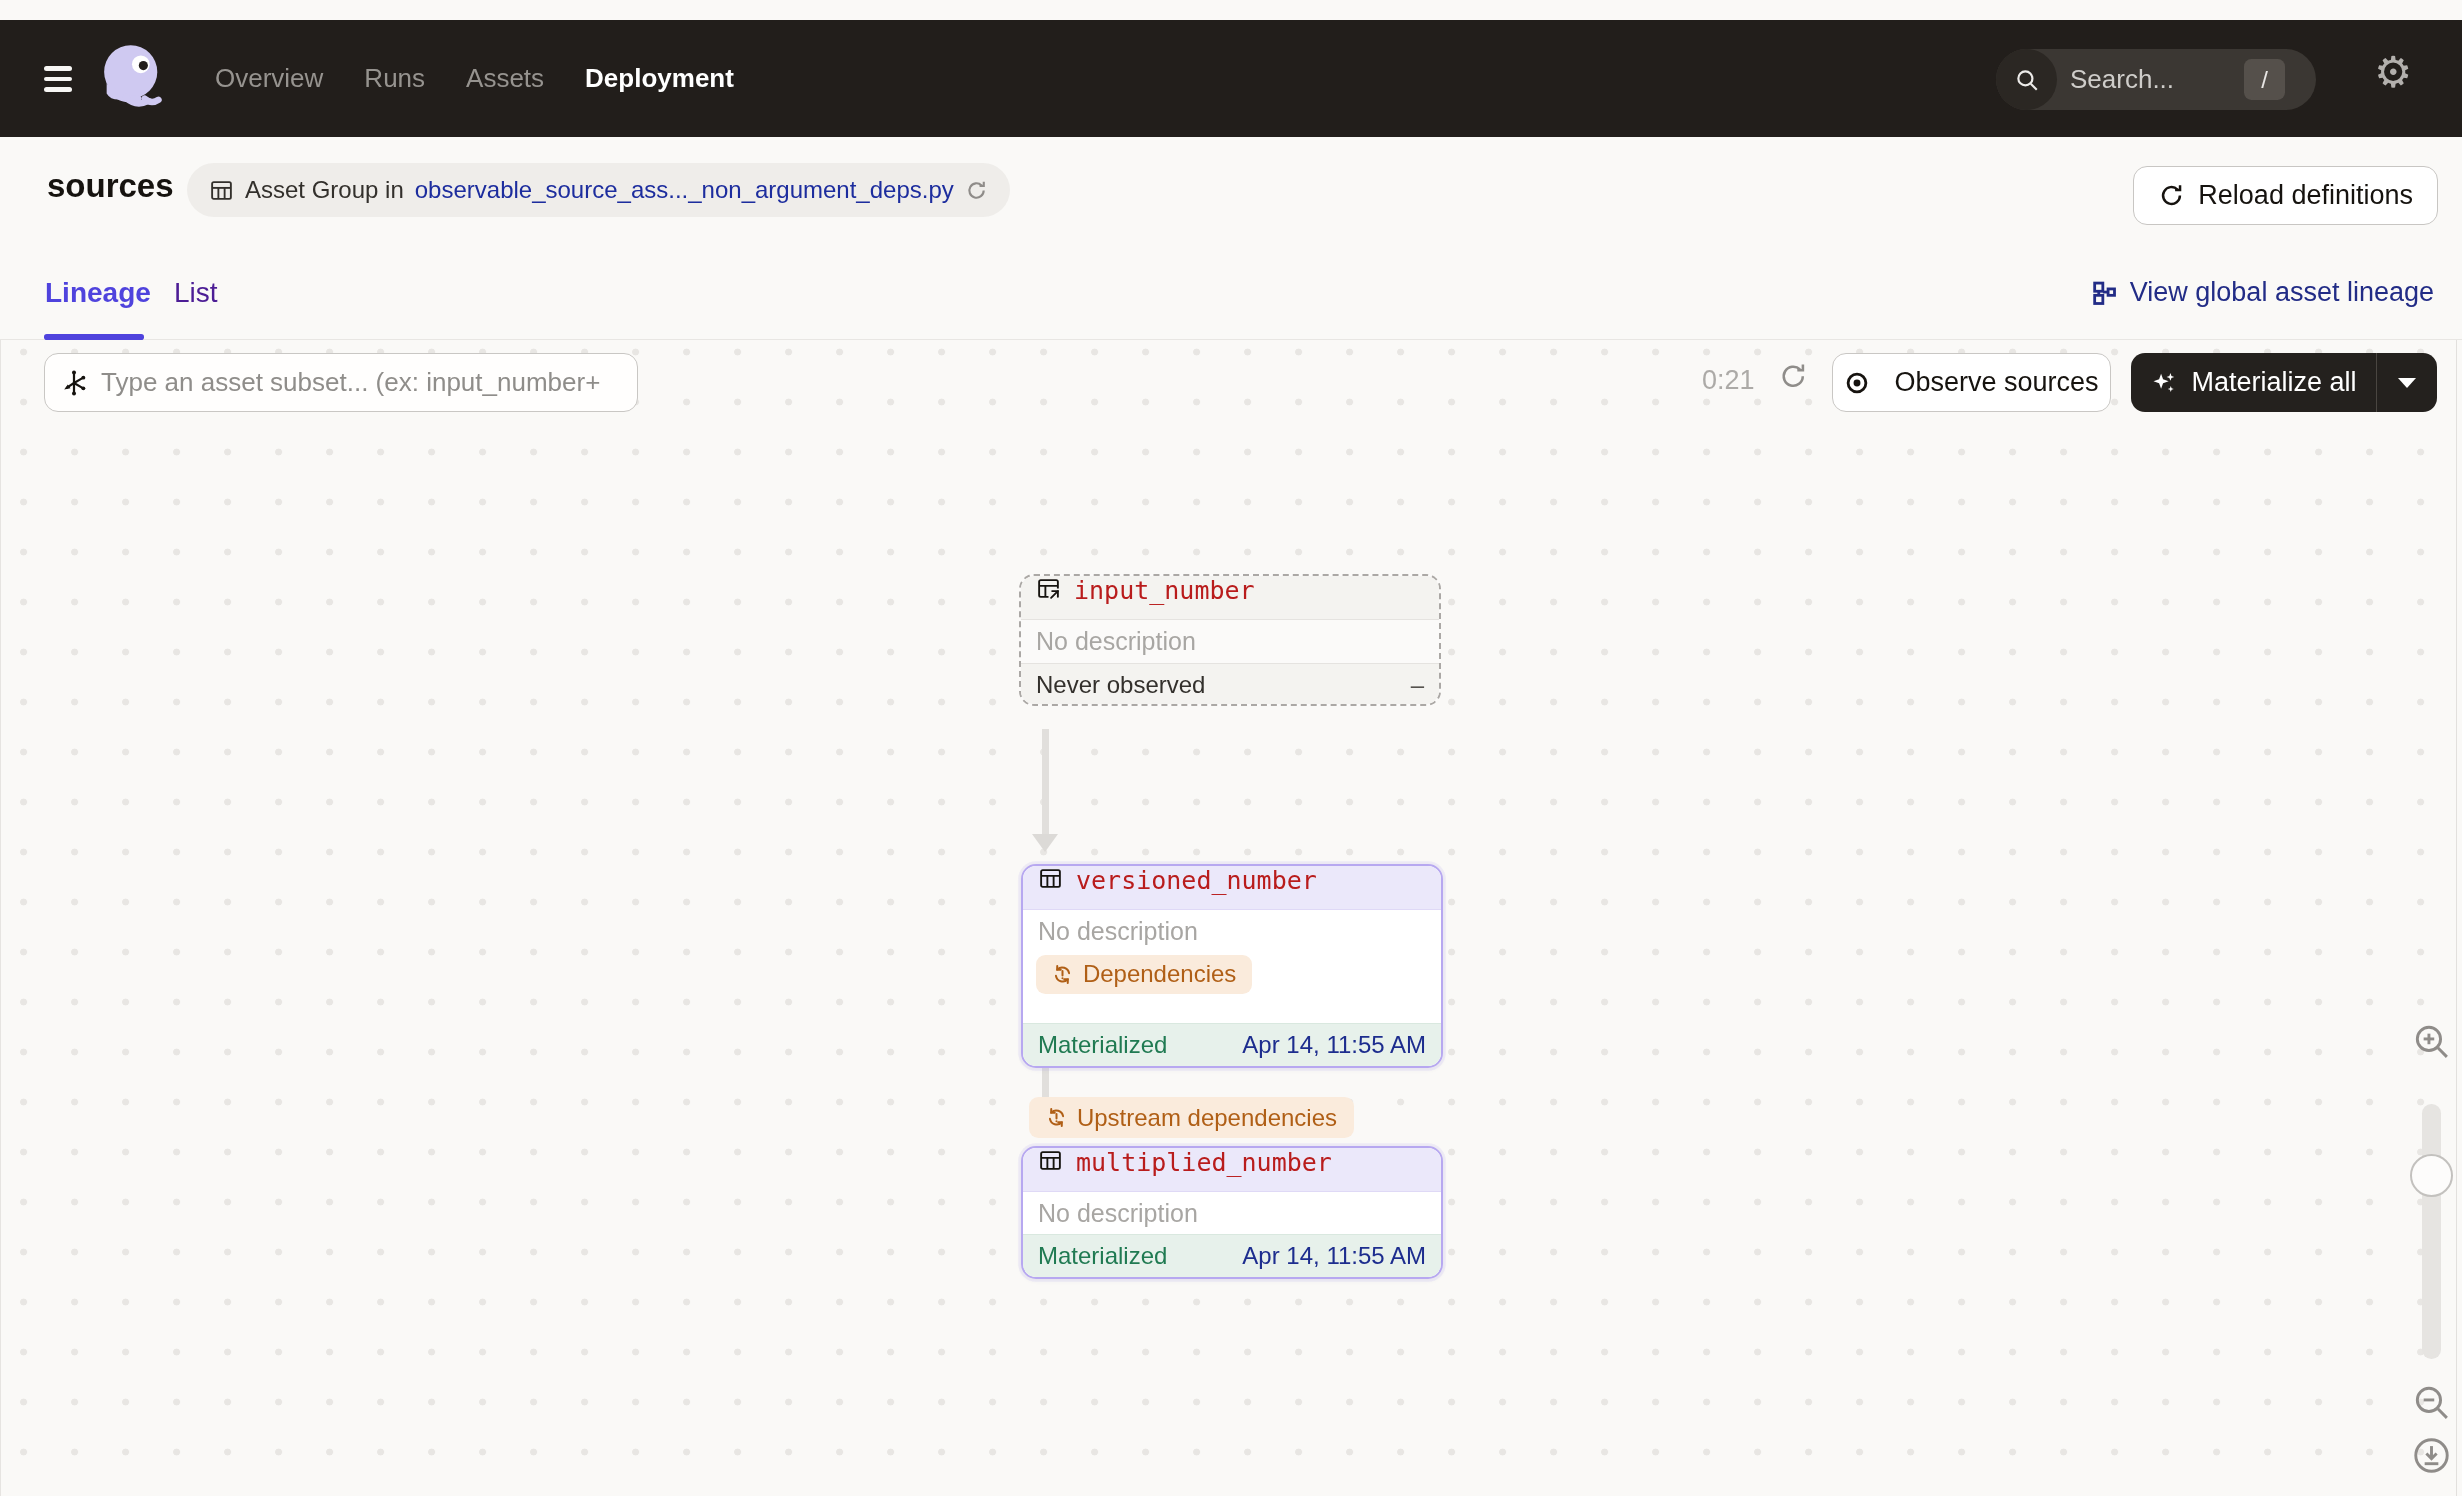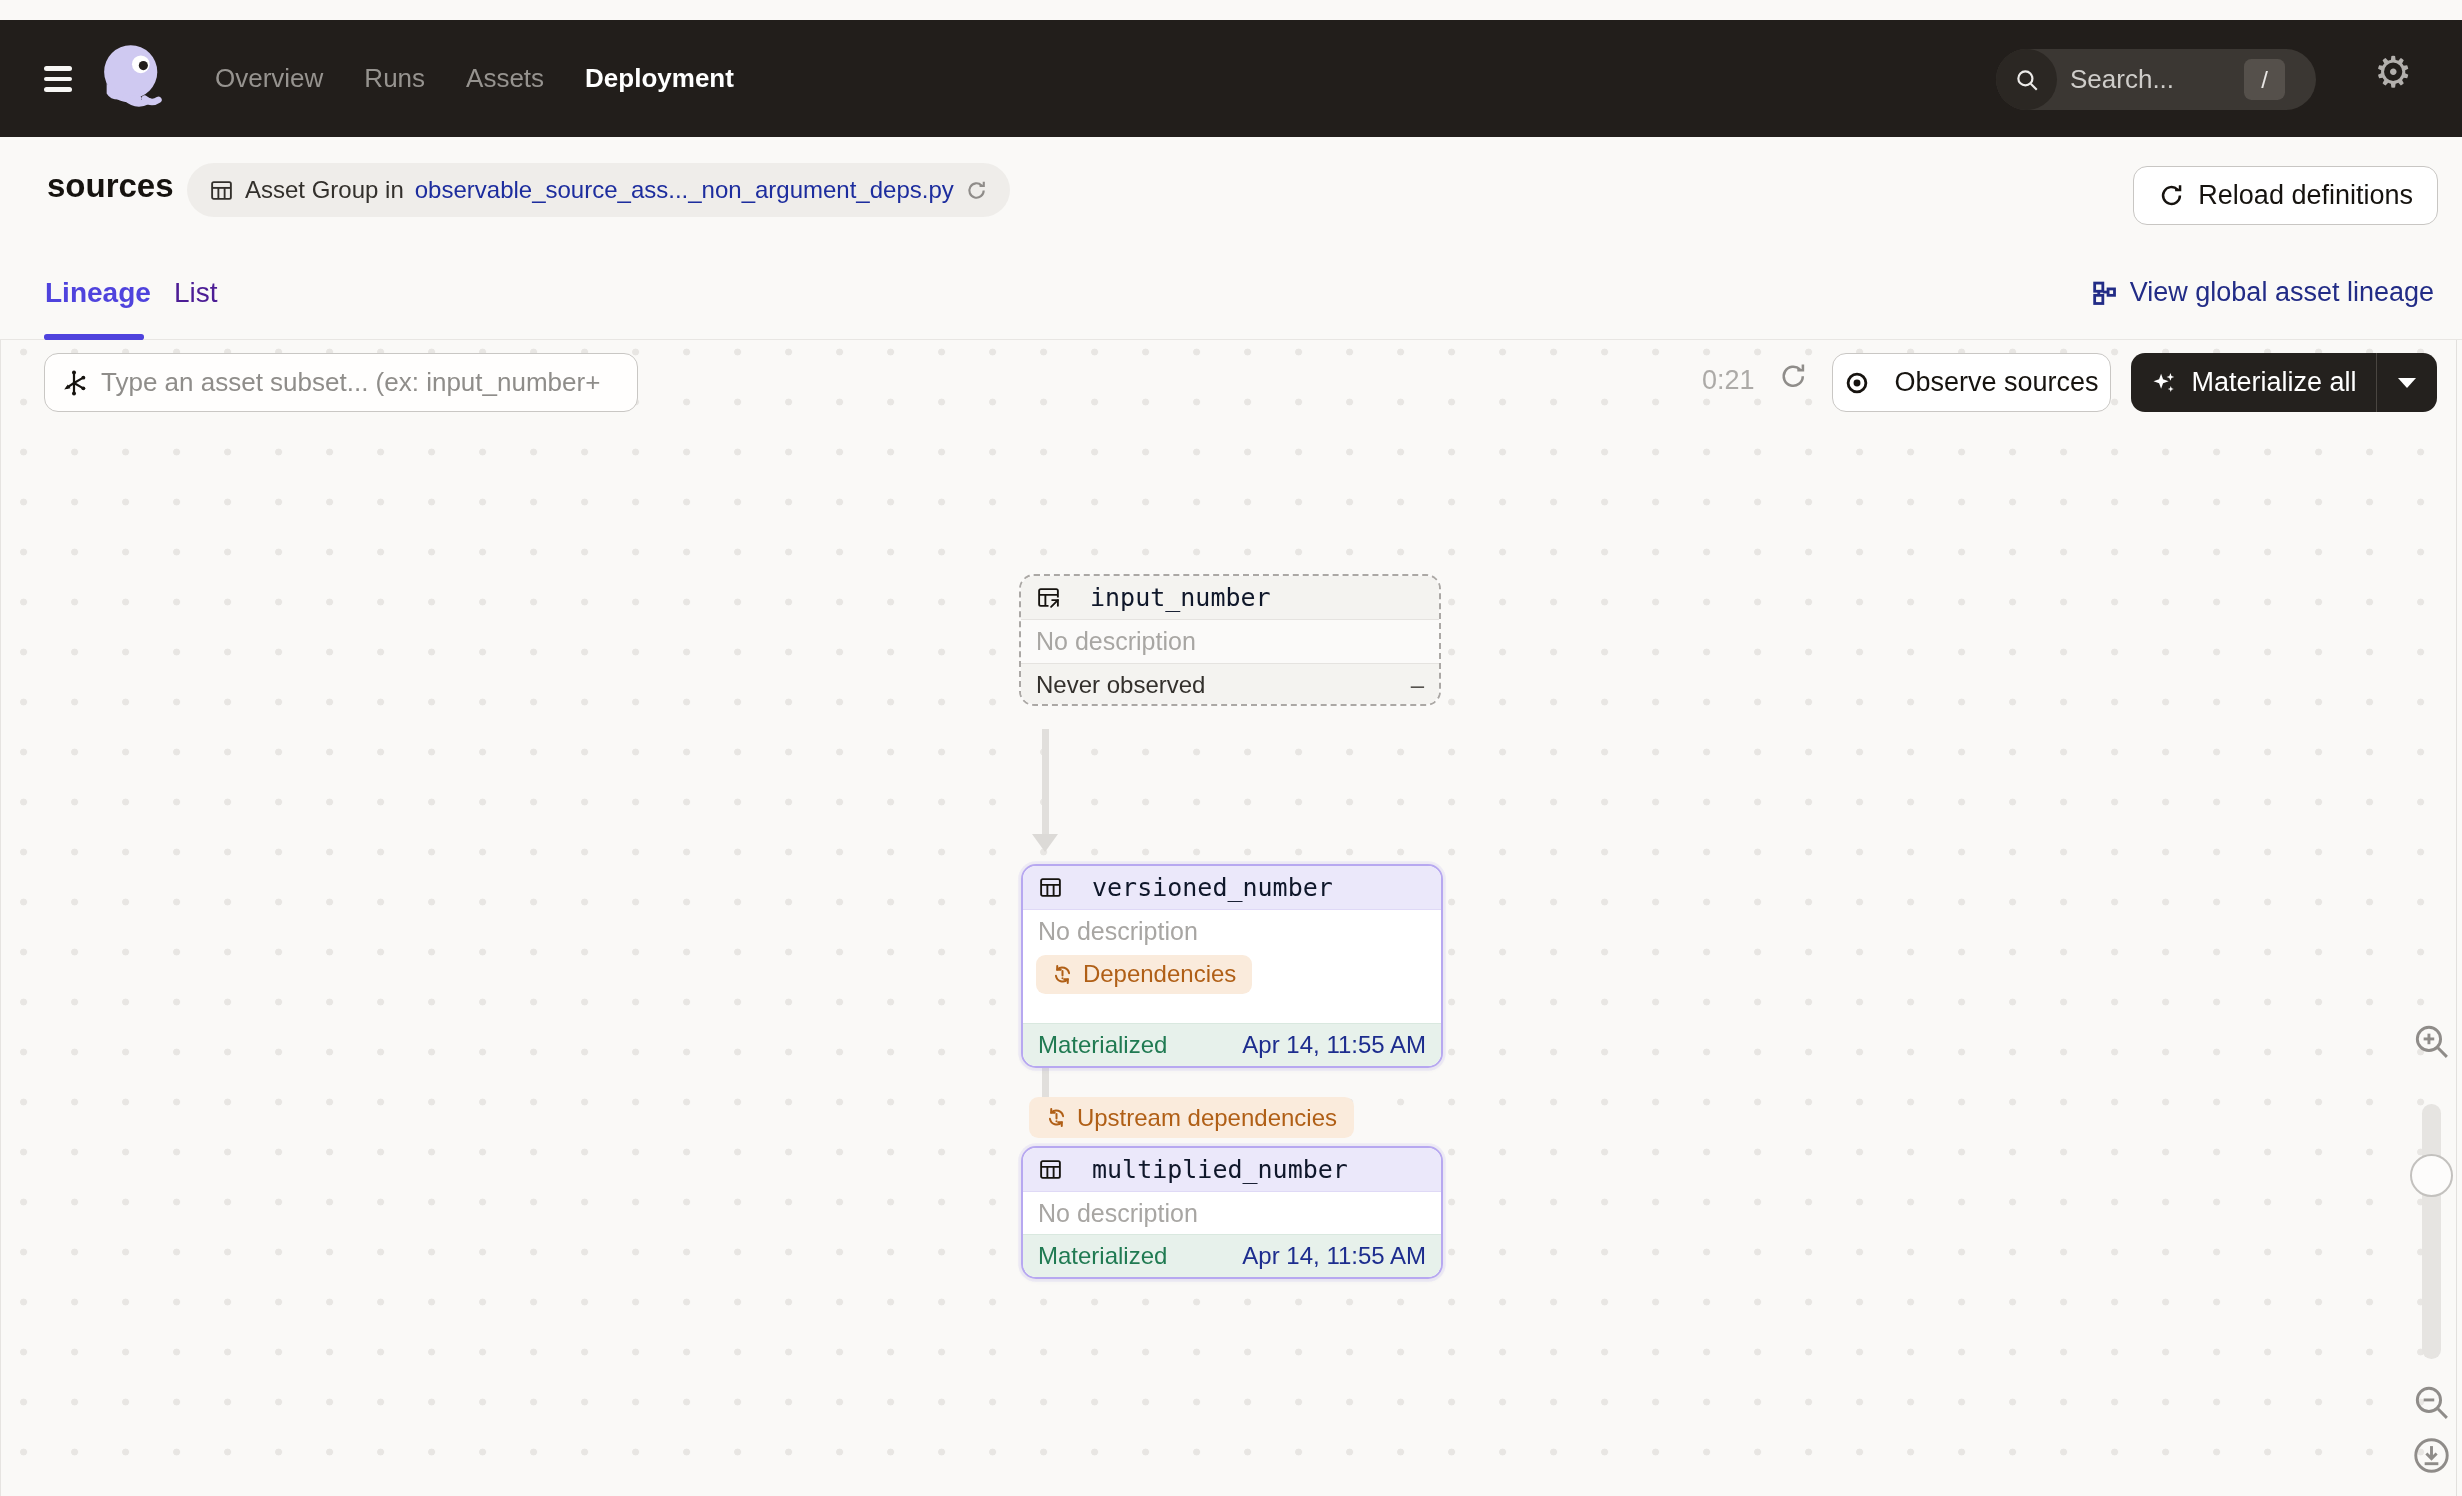--- a/index.html
+++ b/index.html
@@ -56,21 +56,21 @@
   .materialize-main { flex:1; display:inline-flex; align-items:center; justify-content:center; gap:13px; font-size:27px; border:none; background:transparent; color:#FFFFFF; font-family:"Liberation Sans", sans-serif; cursor:pointer; }
   .materialize-caret { width:61px; border:none; background:transparent; border-left:0.9px solid #4A4641; display:flex; align-items:center; justify-content:center; cursor:pointer; }
   .caret-down { width:0; height:0; border-left:9.3px solid transparent; border-right:9.3px solid transparent; border-top:10.2px solid #FFFFFF; }
 
   
   .node { position:absolute; width:422px; border-radius:15px; overflow:hidden; display:flex; flex-direction:column; }
   .node-source { left:1019px; top:234px; height:132px; border:2.3px dashed #ABA8A5; background:#FBFAF9; }
   .node-mat { border:2.3px solid #B7A8F0; background:#FFFFFF; box-shadow:0 0 0 2.8px rgba(183,168,240,0.16), 0 1.9px 5.6px rgba(40,30,80,0.05); }
   .node-versioned { left:1021px; top:524px; height:204px; }
   .node-multiplied { left:1021px; top:806px; height:133px; }
-  .node-title { height:44px; flex:none; display:flex; align-items:center; gap:29px; padding:0 15px; font-family:"DejaVu Sans Mono", monospace; font-size:25px; color:#0f172a; }
+  .node-title { height:44px; flex:none; display:flex; gap:13px; padding:0 15px; font-family:"DejaVu Sans Mono", monospace; font-size:25px; color:#b91c1c; }
   .node-source .node-title { background:#F4F3F0; border-bottom:0.9px solid #E5E3E0; }
   .node-mat .node-title { background:#EBE8FA; border-bottom:0.9px solid #DFD9F6; }
   .node-desc { display:flex; align-items:center; padding:0 15px; font-size:25px; color:#A8A6A3; height:43px; flex:none; }
   .node-body { flex:1; display:flex; flex-direction:column; }
   .dep-pill { margin:1.9px 0 0 13px; align-self:flex-start; height:39px; background:#FAEBDC; border-radius:9.3px; display:inline-flex; align-items:center; gap:10.2px; padding:0 15.7px; font-size:24px; color:#B05F16; cursor:pointer; }
   .node-foot { height:43px; flex:none; display:flex; align-items:center; justify-content:space-between; padding:0 15px; font-size:24px; }
   .foot-neutral { background:#F4F3F0; border-top:0.9px solid #E5E3E0; color:#33302C; }
   .foot-neutral .foot-value { color:#55524E; }
   .foot-green { background:#E7F1EB; border-top:0.9px solid #D9E8DF; }
   .foot-green .foot-status { color:#207A52; }

